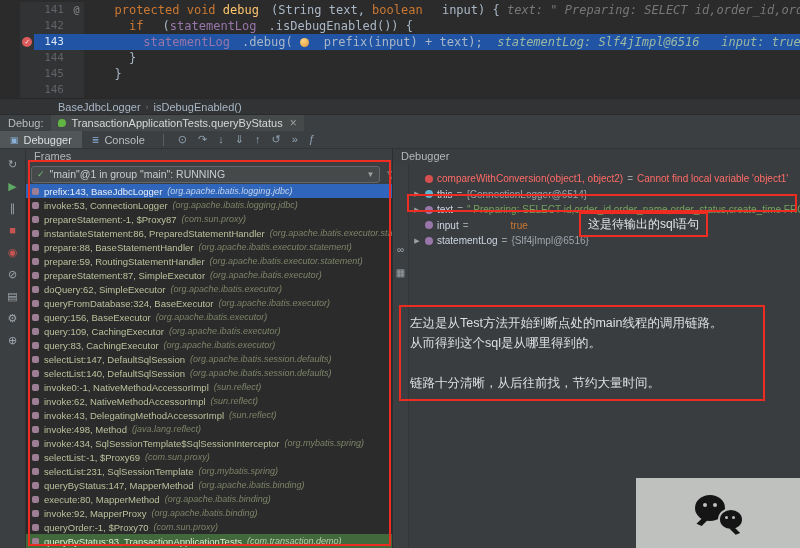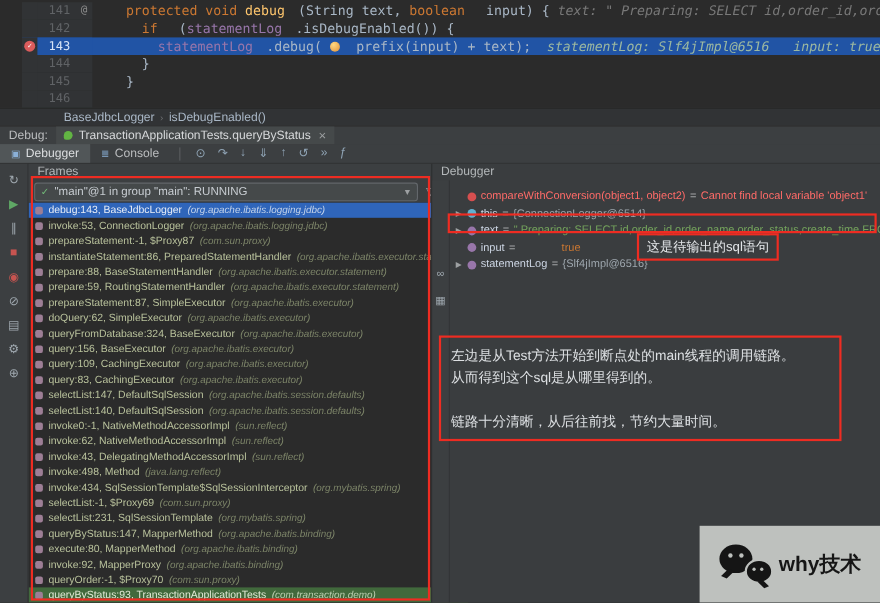--- a/index.html
+++ b/index.html
@@ -185,21 +185,21 @@
       </div>
       <span id="thread-buttons" style="display:flex;gap:8px;">
           <span class="thread-btn">▽</span>
           <span class="thread-btn">↑</span>
           <span class="thread-btn">↓</span>
         </span>
     </div>
     <div class="frame-list" id="frame-list">
         <div class="frame-row sel-blue">
           <span class="frame-ico"></span>
-          <span>debug:143, BaseJdbcLogger</span>
+          <span>prefix:143, BaseJdbcLogger</span>
           <span class="frame-pkg">(org.apache.ibatis.logging.jdbc)</span>
         </div>
         <div class="frame-row">
           <span class="frame-ico"></span>
           <span>invoke:53, ConnectionLogger</span>
           <span class="frame-pkg">(org.apache.ibatis.logging.jdbc)</span>
         </div>
         <div class="frame-row">
           <span class="frame-ico"></span>
           <span>prepareStatement:-1, $Proxy87</span>
@@ -377,16 +377,15 @@
       </div>
   </div>
 
   <div class="watermark">
     <div class="wc-logo">
       <div class="wc-big"></div>
       <div class="wc-big-tail"></div>
       <div class="wc-small"></div>
       <div class="wc-small-tail"></div>
     </div>
-    <span class="wm-text">why技术</span>
   </div>
 
 </div>
 
 </body></html>

